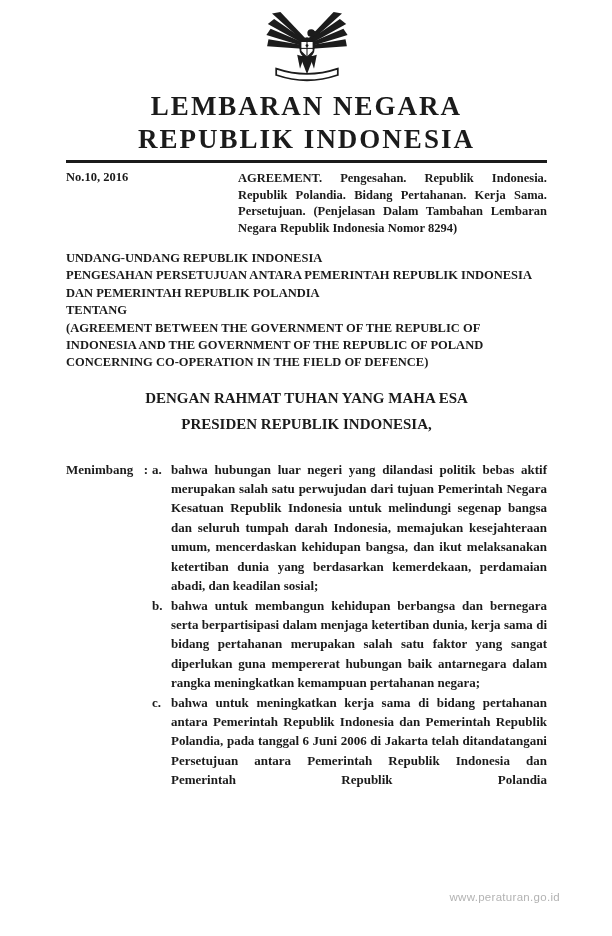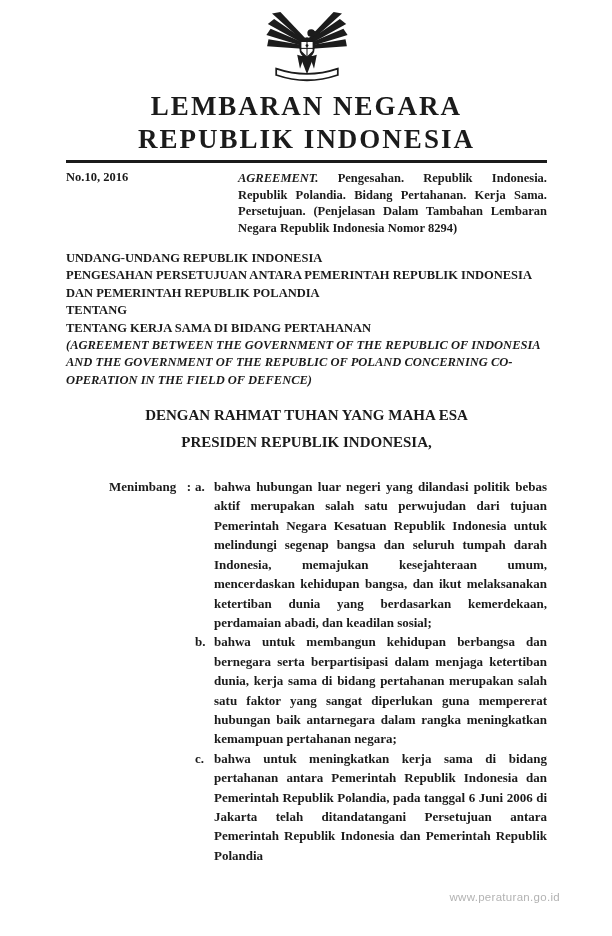--- a/index.html
+++ b/index.html
@@ -47,21 +47,21 @@
     font-weight: 700;
     flex: 0 0 auto;
   }
   .abstract {
     flex: 1 1 auto;
     font-size: 12.5px;
     font-weight: 700;
     line-height: 16.5px;
     text-align: justify;
   }
-  .it { font-style: italic; }
+  .it { }
 
   .title-block {
     margin-top: 14px;
     text-align: left;
     font-size: 12.5px;
     font-weight: 700;
     line-height: 17.4px;
   }
 
   .preamble {
@@ -73,21 +73,20 @@
   }
   .preamble .line2 { margin-top: 9px; }
 
   .considerations {
     margin-top: 26px;
     display: grid;
     grid-template-columns: 74px 12px 19px 1fr;
     font-size: 13px;
     font-weight: 700;
     line-height: 19.4px;
-    margin-left: 43px;
   }
   .c-label { grid-column: 1; }
   .c-colon { grid-column: 2; text-align: center; }
   .c-items { grid-column: 3 / span 2; display: block; }
   .c-item { display: grid; grid-template-columns: 19px 1fr; }
   .c-letter { }
   .c-text { text-align: justify; }
   .c-text.cont { text-align-last: justify; }
 
   .footer-mark {
@@ -151,21 +150,20 @@
 
   <div class="header-row">
     <div class="doc-number">No.10, 2016</div>
     <p class="abstract"><span class="it">AGREEMENT.</span><span> Pengesahan. Republik Indonesia. Republik Polandia. Bidang Pertahanan. Kerja Sama. Persetujuan. (Penjelasan Dalam Tambahan Lembaran Negara Republik Indonesia Nomor 8294)</span></p>
   </div>
 
   <div class="title-block">
     <div>UNDANG-UNDANG REPUBLIK INDONESIA</div>
     <div>PENGESAHAN PERSETUJUAN ANTARA PEMERINTAH REPUBLIK INDONESIA DAN PEMERINTAH REPUBLIK POLANDIA</div>
     <div>TENTANG</div>
-    <div>TENTANG KERJA SAMA DI BIDANG PERTAHANAN</div>
     <div class="it">(AGREEMENT BETWEEN THE GOVERNMENT OF THE REPUBLIC OF INDONESIA AND THE GOVERNMENT OF THE REPUBLIC OF POLAND CONCERNING CO-OPERATION IN THE FIELD OF DEFENCE)</div>
   </div>
 
   <div class="preamble">
     <div class="line1">DENGAN RAHMAT TUHAN YANG MAHA ESA</div>
     <div class="line2">PRESIDEN REPUBLIK INDONESIA,</div>
   </div>
 
   <div class="considerations">
     <div class="c-label">Menimbang</div>

